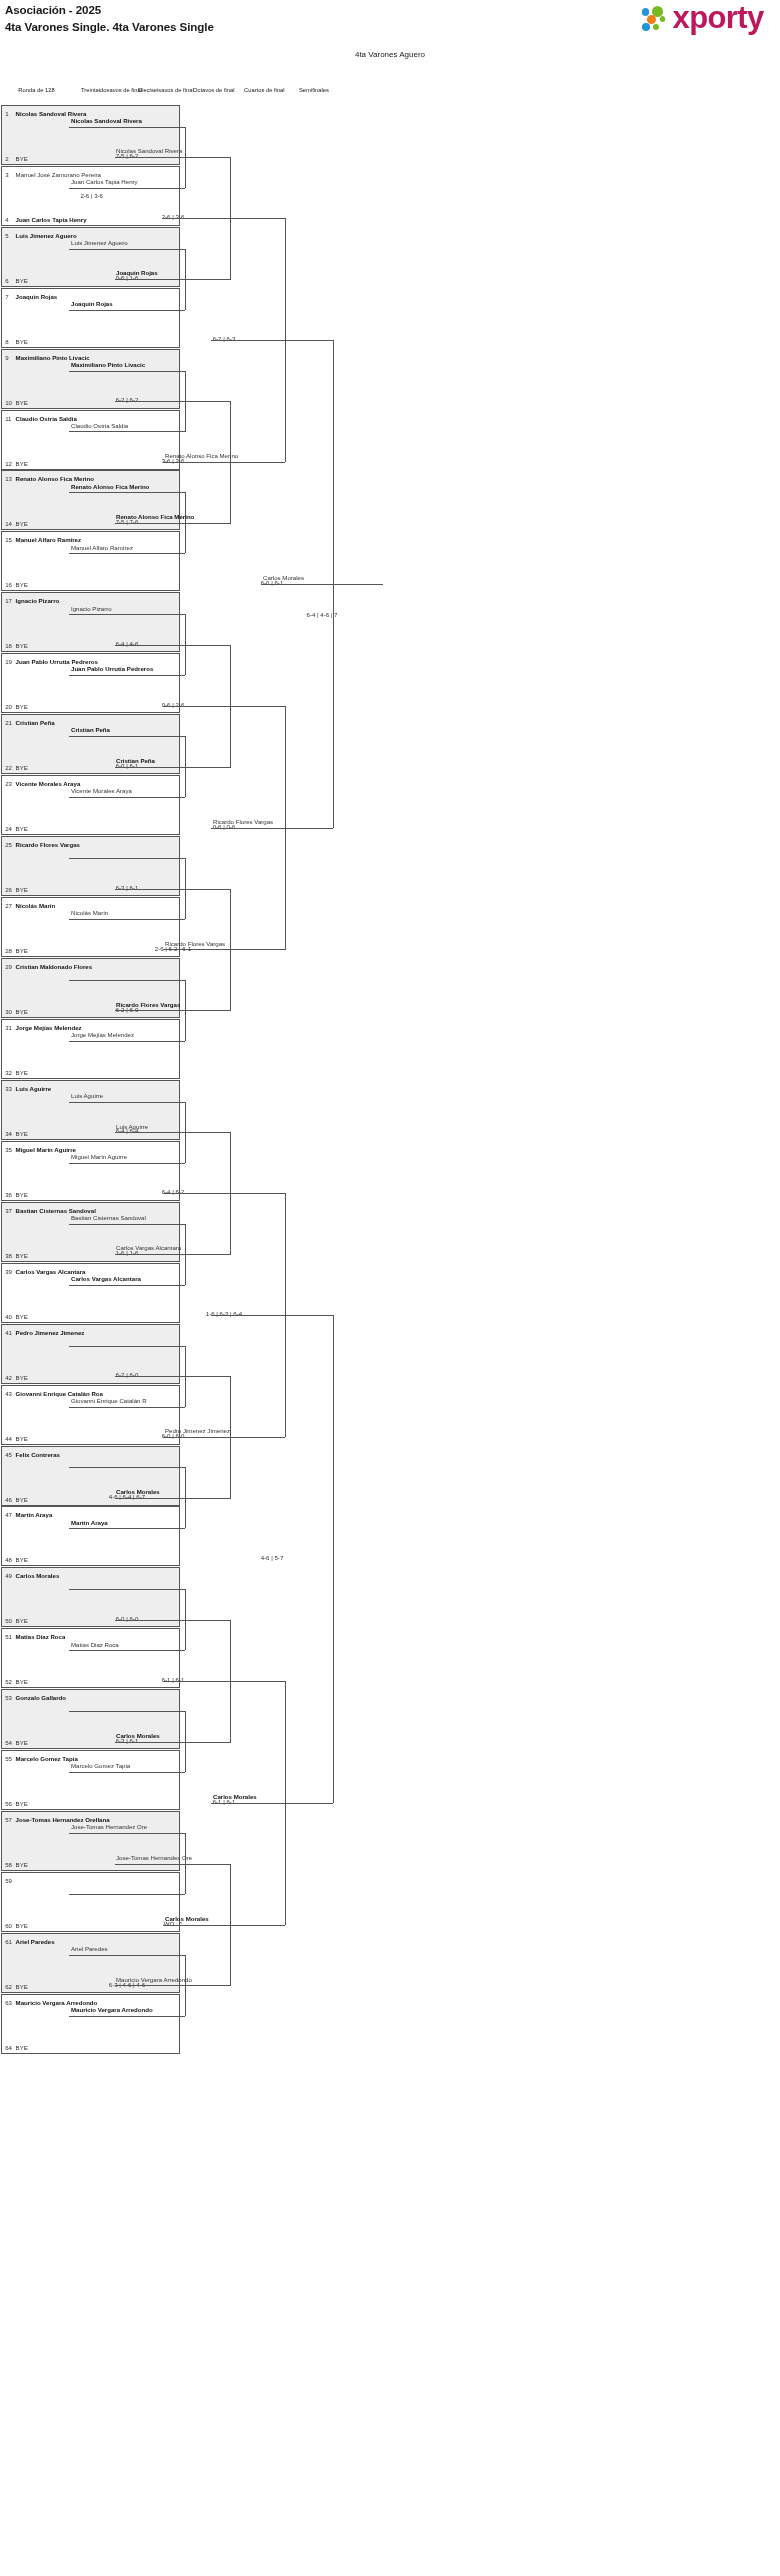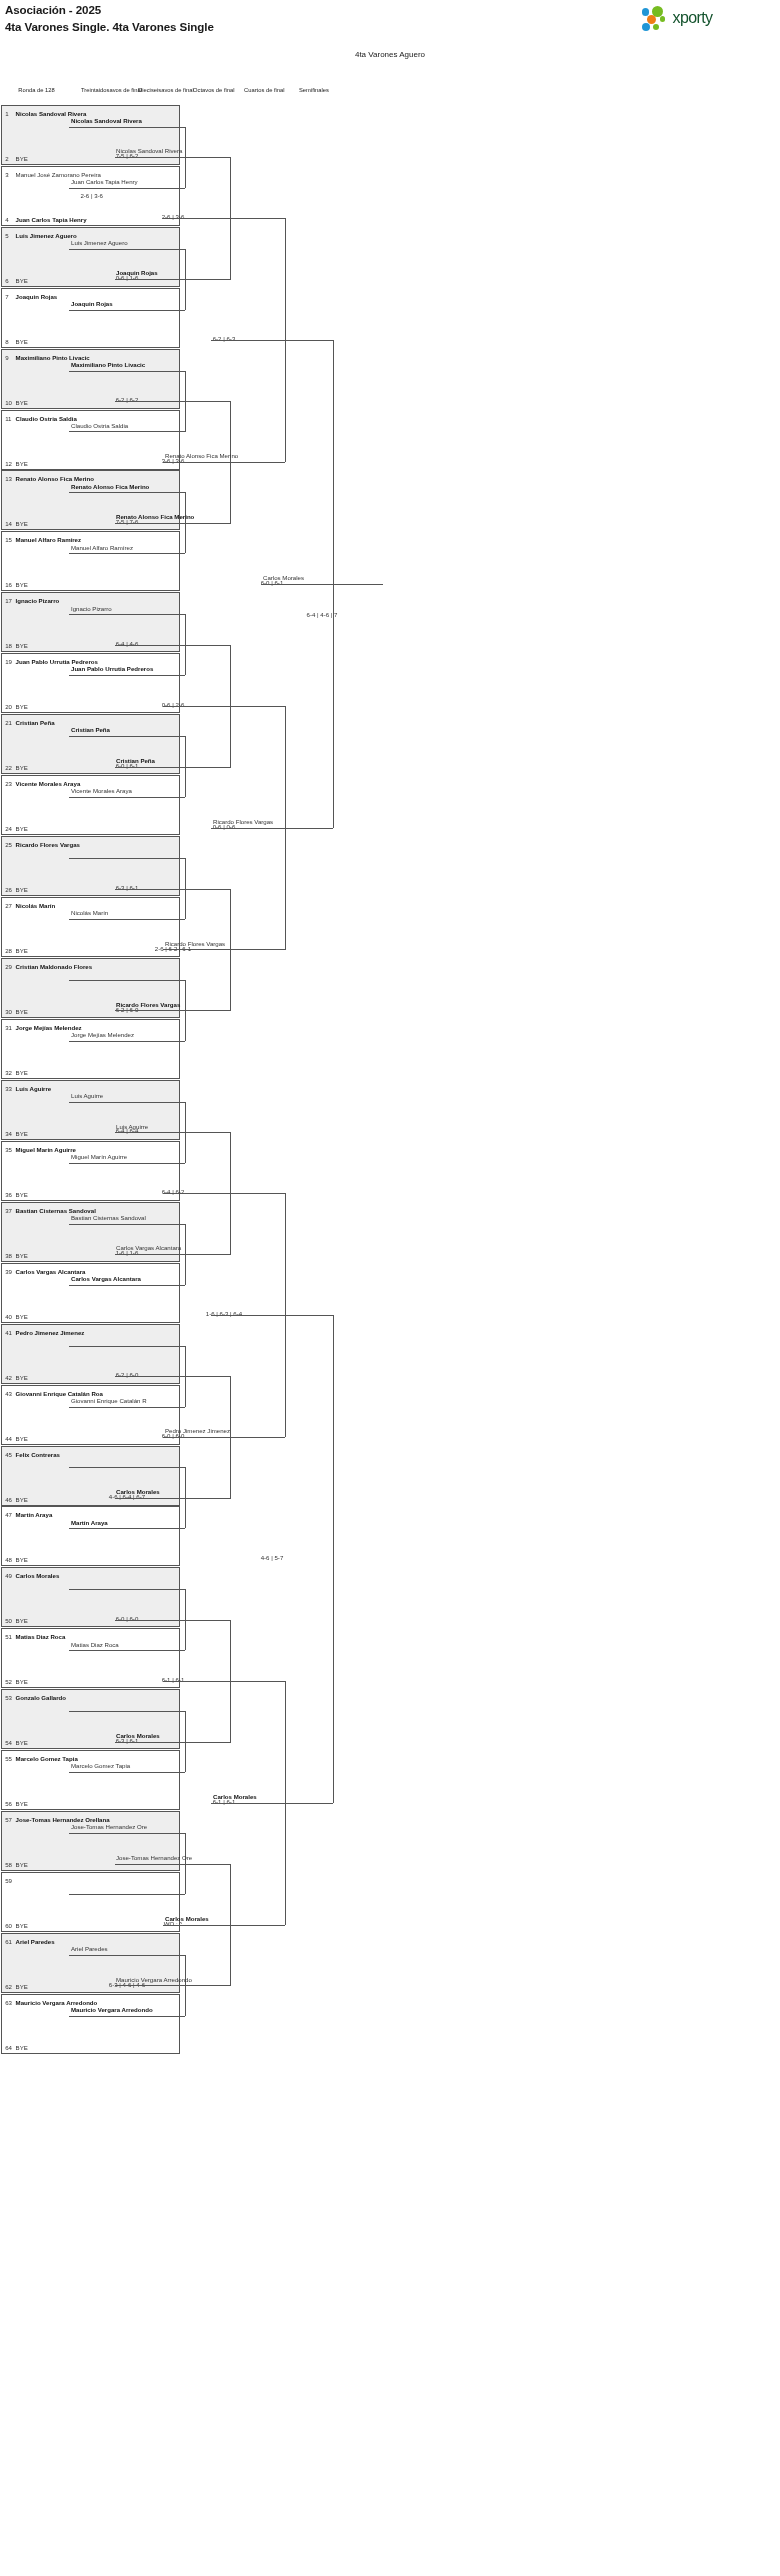--- a/index.html
+++ b/index.html
@@ -36,21 +36,21 @@
   #logo .dots { position: absolute; left: 0; top: 2.4px; width: 33px; height: 24.4px; }
   #logo .d { position: absolute; border-radius: 50%; }
   #logo .d1 { left: 1.2px;  top: 2.4px;  width: 7.3px; height: 7.3px; background: #2196d6; }
   #logo .d2 { left: 11.6px; top: 0px;  width: 11px; height: 11px; background: #76bc21; }
   #logo .d3 { left: 6.1px; top: 8.5px; width: 9.1px; height: 9.1px; background: #ef7d16; }
   #logo .d4 { left: 19px; top: 10.4px; width: 5.5px;  height: 5.5px;  background: #76bc21; }
   #logo .d5 { left: 1.2px;  top: 16.5px; width: 8.5px; height: 8.5px; background: #2196d6; }
   #logo .d6 { left: 12.8px; top: 17.7px; width: 6.1px; height: 6.1px; background: #76bc21; }
   #logo .wordmark {
     position: absolute; left: 32px; top: 0px;
-    font-size: 16px; font-weight: 400; color: #14532d;
+    font-size: 31px; font-weight: 700; color: #be185d;
     letter-spacing: -0.6px; line-height: 28px;
   }
 
   
   #center-sub {
     position: absolute; left: 0; top: 50px; width: 780px;
     text-align: center; font-size: 8px; font-weight: 400; color: #1a1a1a;
   }
 
   

